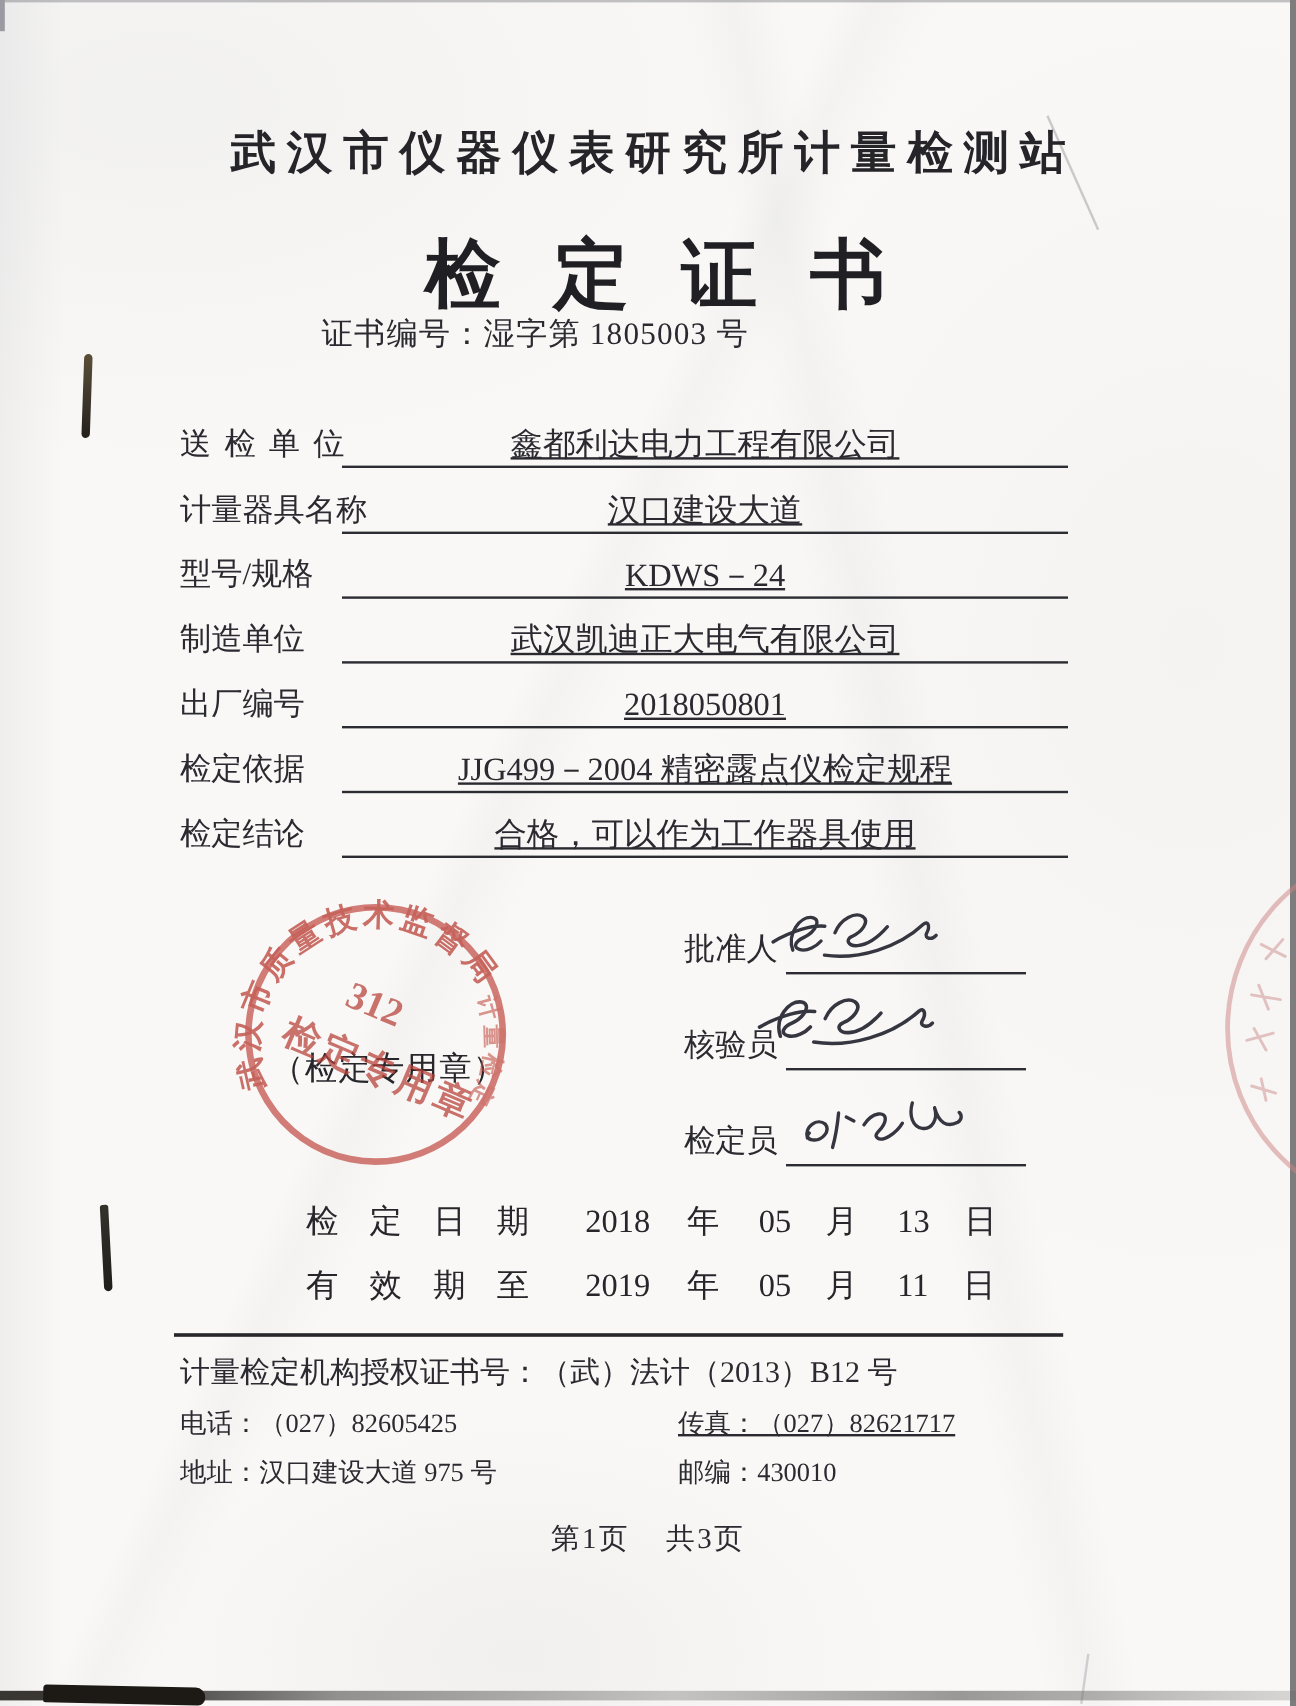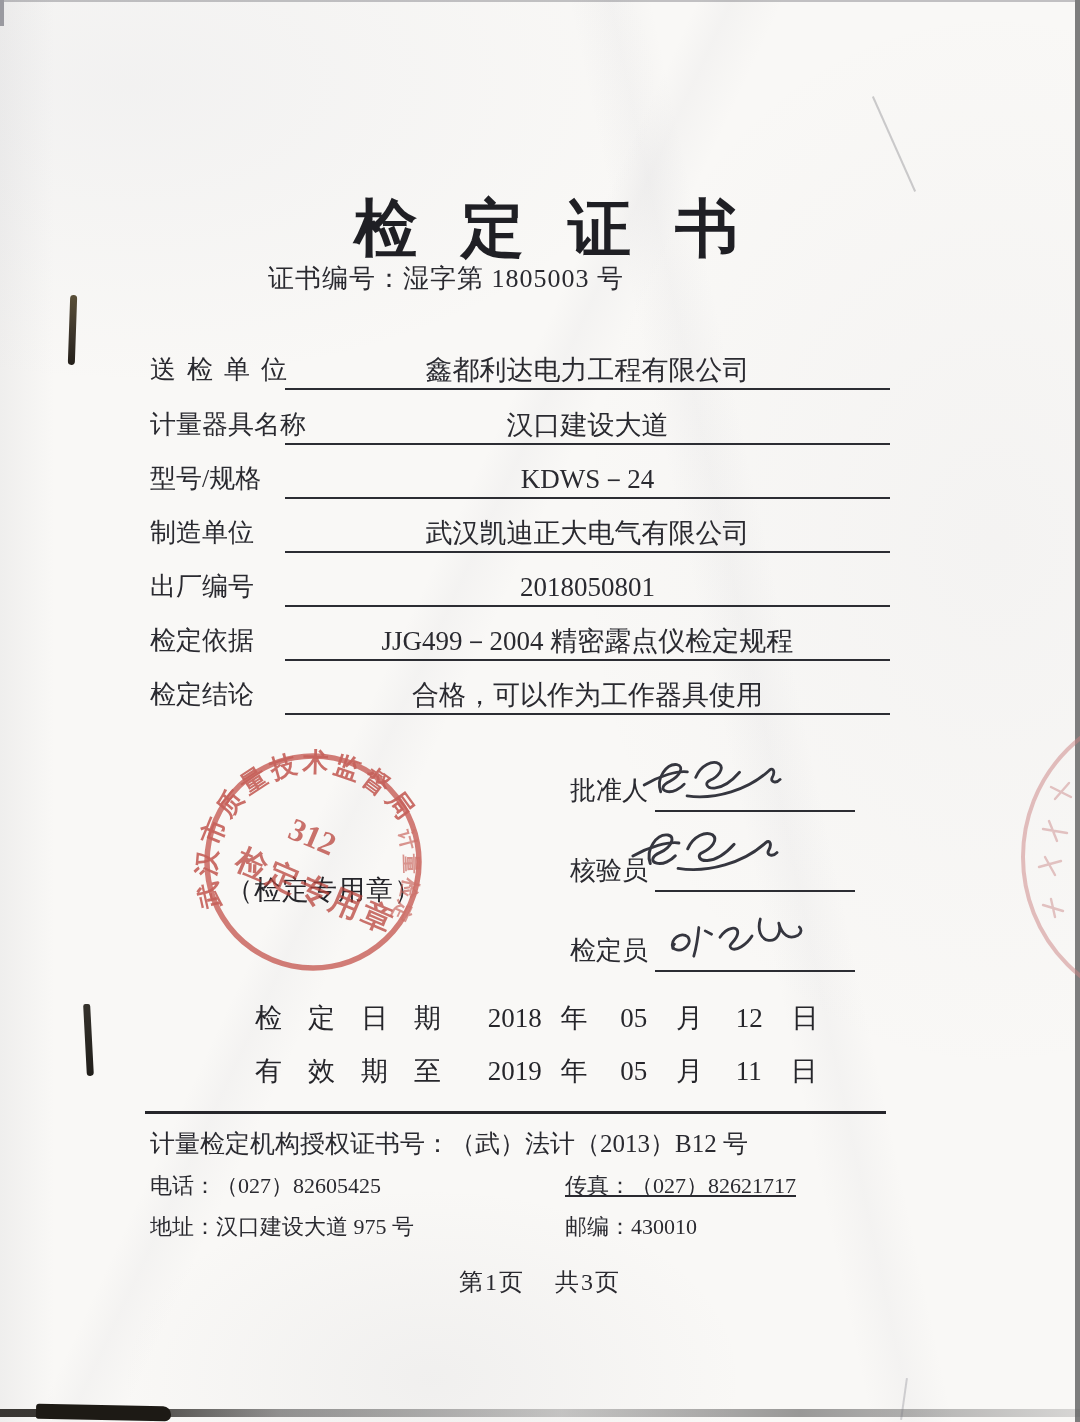--- a/index.html
+++ b/index.html
@@ -35,32 +35,32 @@
   .org-name{position:absolute;top:102px;left:0;width:1080px;text-align:center;
     font-size:38px;font-weight:700;letter-spacing:9px;padding-left:9px;box-sizing:border-box;color:#242429;}
   .doc-title{position:absolute;top:186px;left:0;width:1080px;text-align:center;
     font-size:63px;font-weight:700;letter-spacing:44px;padding-left:56px;box-sizing:border-box;color:#1f1f24;}
   .cert-no{position:absolute;top:261px;left:0;width:892px;text-align:center;font-size:26px;letter-spacing:1px;}
 
   .field-row{position:absolute;left:150px;width:740px;height:38px;}
   .field-label{position:absolute;left:0;bottom:3px;font-size:26px;white-space:nowrap;}
   .field-row.spaced .field-label{letter-spacing:11px;}
   .field-line{position:absolute;left:135px;right:0;bottom:0;border-bottom:2px solid #2c2d33;text-align:center;}
-  .field-value{font-size:27px;line-height:36px;white-space:nowrap;}
+  .field-value{font-size:27px;line-height:36px;white-space:nowrap;text-decoration:underline;}
 
   .sig-row{position:absolute;left:570px;width:310px;}
   .sig-label{position:absolute;left:0;bottom:4px;font-size:26px;}
   .sig-line{position:absolute;left:85px;width:200px;bottom:0;border-bottom:2px solid #2c2d33;height:10px;}
   .sig-svg{position:absolute;}
   .sig-svg path{fill:none;stroke:#35363f;stroke-width:2.8;stroke-linecap:round;stroke-linejoin:round;}
 
   .date-row{position:absolute;left:255px;font-size:27px;white-space:nowrap;color:#26262b;}
   .date-label{letter-spacing:26px;margin-right:14px;}
   .date-part{display:inline-block;}
-  .d-year{margin-right:12px;}
+  .d-year{margin-right:24px;}
   .d-yu{margin-right:26px;}
   .d-month{margin-right:22px;}
   .d-mu{margin-right:26px;}
   .d-day{margin-right:22px;}
 
   .footer-rule{position:absolute;left:145px;top:1111px;width:741px;height:3px;background:#26262b;}
   .auth-line{position:absolute;left:150px;top:1127px;font-size:25px;}
   .contact{position:absolute;font-size:22px;}
   .c-phone{left:150px;top:1171px;}
   .c-fax{left:565px;top:1171px;text-decoration:underline;}
@@ -86,20 +86,21 @@
   <div class="top-edge" data-name="scan-top-edge"></div>
   <div class="right-strip" data-name="scan-right-edge"></div>
   <div class="topleft-mark" data-name="scan-corner-mark"></div>
   <div class="bottom-edge" data-name="scan-bottom-edge"></div>
   <div class="corner-blob" data-name="scan-bottom-left-shadow"></div>
   <div class="crease-tr" data-name="paper-crease-top-right"></div>
   <div class="crease-b" data-name="paper-crease-bottom"></div>
   <div class="staple s1" data-name="staple-top"></div>
   <div class="staple s2" data-name="staple-bottom"></div>
 
+  <div class="org-name" data-name="organization-name">武汉市仪器仪表研究所计量检测站</div>
   <div class="doc-title" data-name="document-title">检定证书</div>
   <div class="cert-no" data-name="certificate-number">证书编号：湿字第 1805003 号</div>
 
   <div class="field-row spaced" style="top:352px" data-name="field-row-client">
     <span class="field-label" data-name="field-label">送检单位</span>
     <div class="field-line" data-name="field-underline">
       <span class="field-value" data-name="field-value">鑫都利达电力工程有限公司</span>
     </div>
   </div>
   <div class="field-row" style="top:407px" data-name="field-row-instrument-name">
@@ -204,21 +205,21 @@
       <path d="M104,10 C100,20 102,30 110,32 C118,34 124,26 122,16 M122,16 C124,28 130,34 140,30 C144,28 144,24 142,22"></path>
     </g>
   </svg>
 
   <div class="date-row" style="top:1000px" data-name="verification-date-row">
     <span class="date-label" data-name="verification-date-label">检定日期</span>
     <span class="date-part d-year" data-name="verification-year">2018</span>
     <span class="date-part d-yu" data-name="year-unit">年</span>
     <span class="date-part d-month" data-name="verification-month">05</span>
     <span class="date-part d-mu" data-name="month-unit">月</span>
-    <span class="date-part d-day" data-name="verification-day">12</span>
+    <span class="date-part d-day" data-name="verification-day">13</span>
     <span class="date-part" data-name="day-unit">日</span>
   </div>
   <div class="date-row" style="top:1053px" data-name="valid-until-row">
     <span class="date-label" data-name="valid-until-label">有效期至</span>
     <span class="date-part d-year" data-name="valid-year">2019</span>
     <span class="date-part d-yu" data-name="year-unit">年</span>
     <span class="date-part d-month" data-name="valid-month">05</span>
     <span class="date-part d-mu" data-name="month-unit">月</span>
     <span class="date-part d-day" data-name="valid-day">11</span>
     <span class="date-part" data-name="day-unit">日</span>

